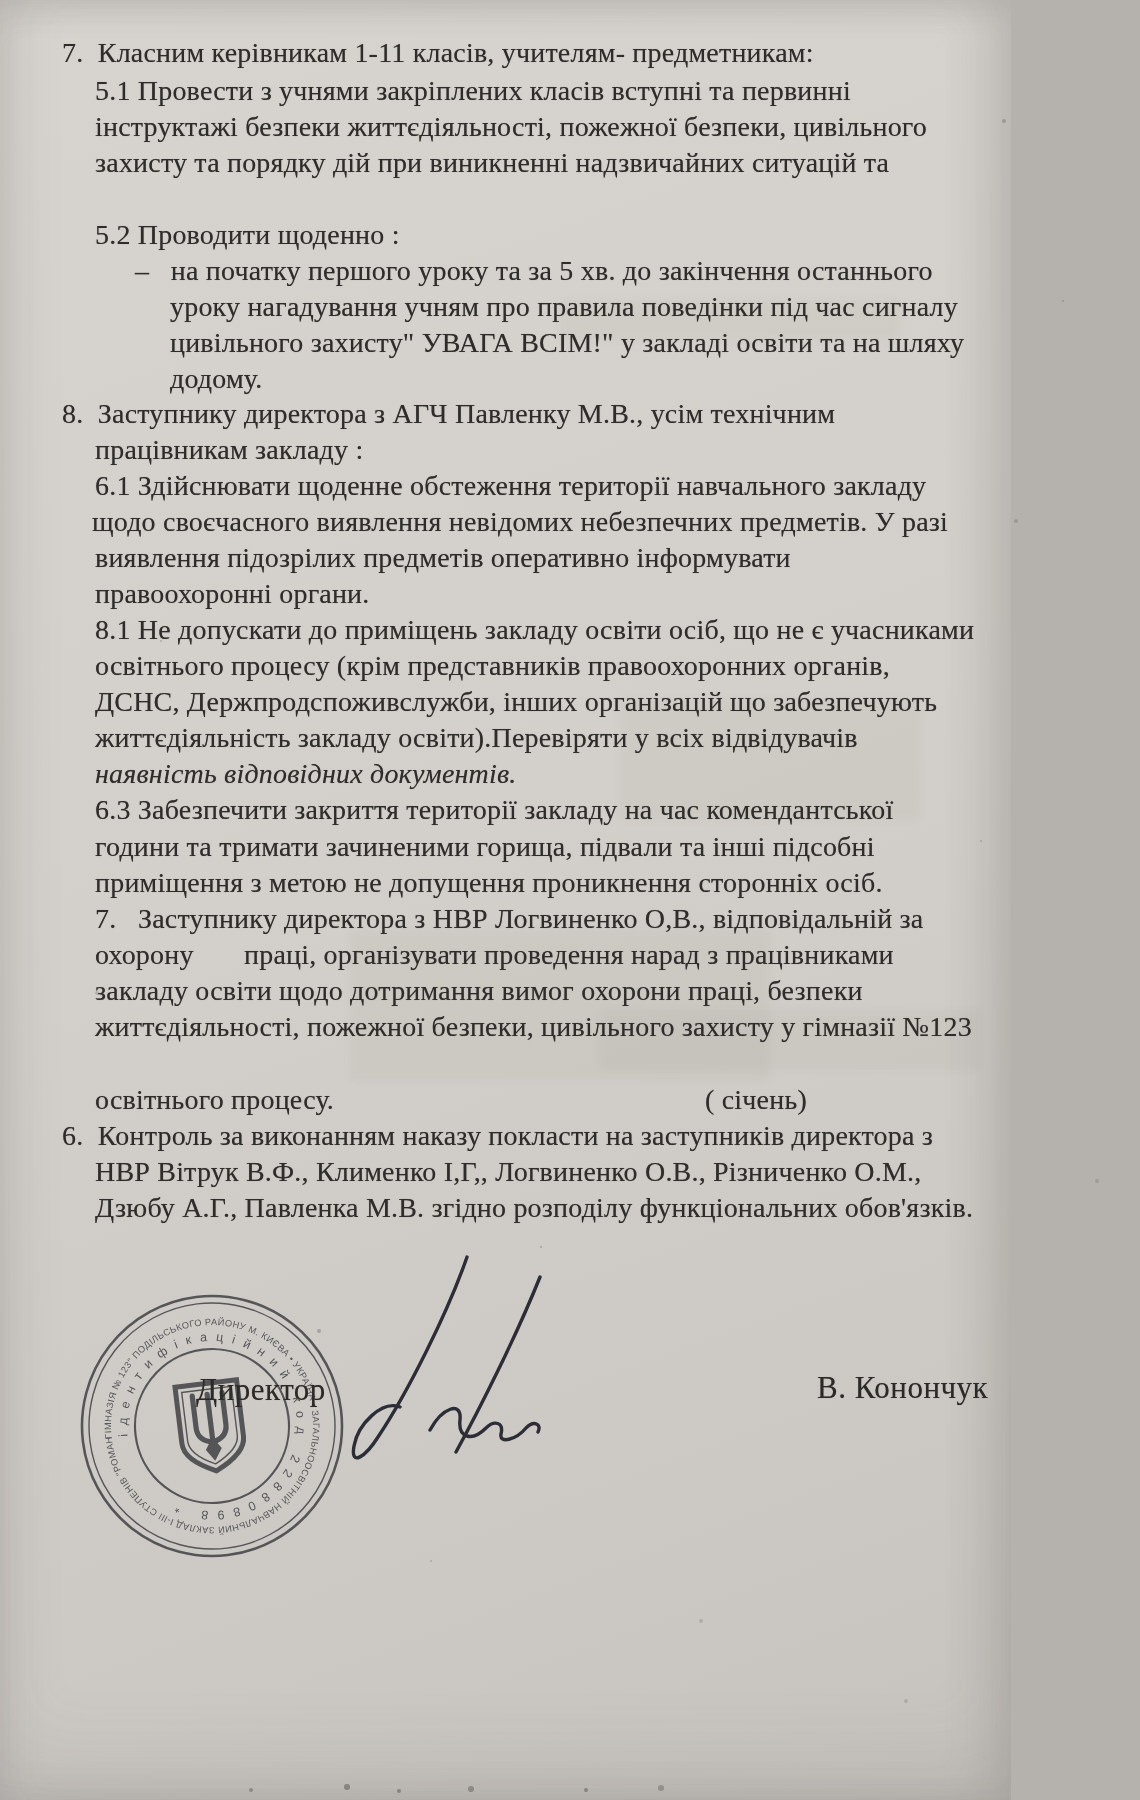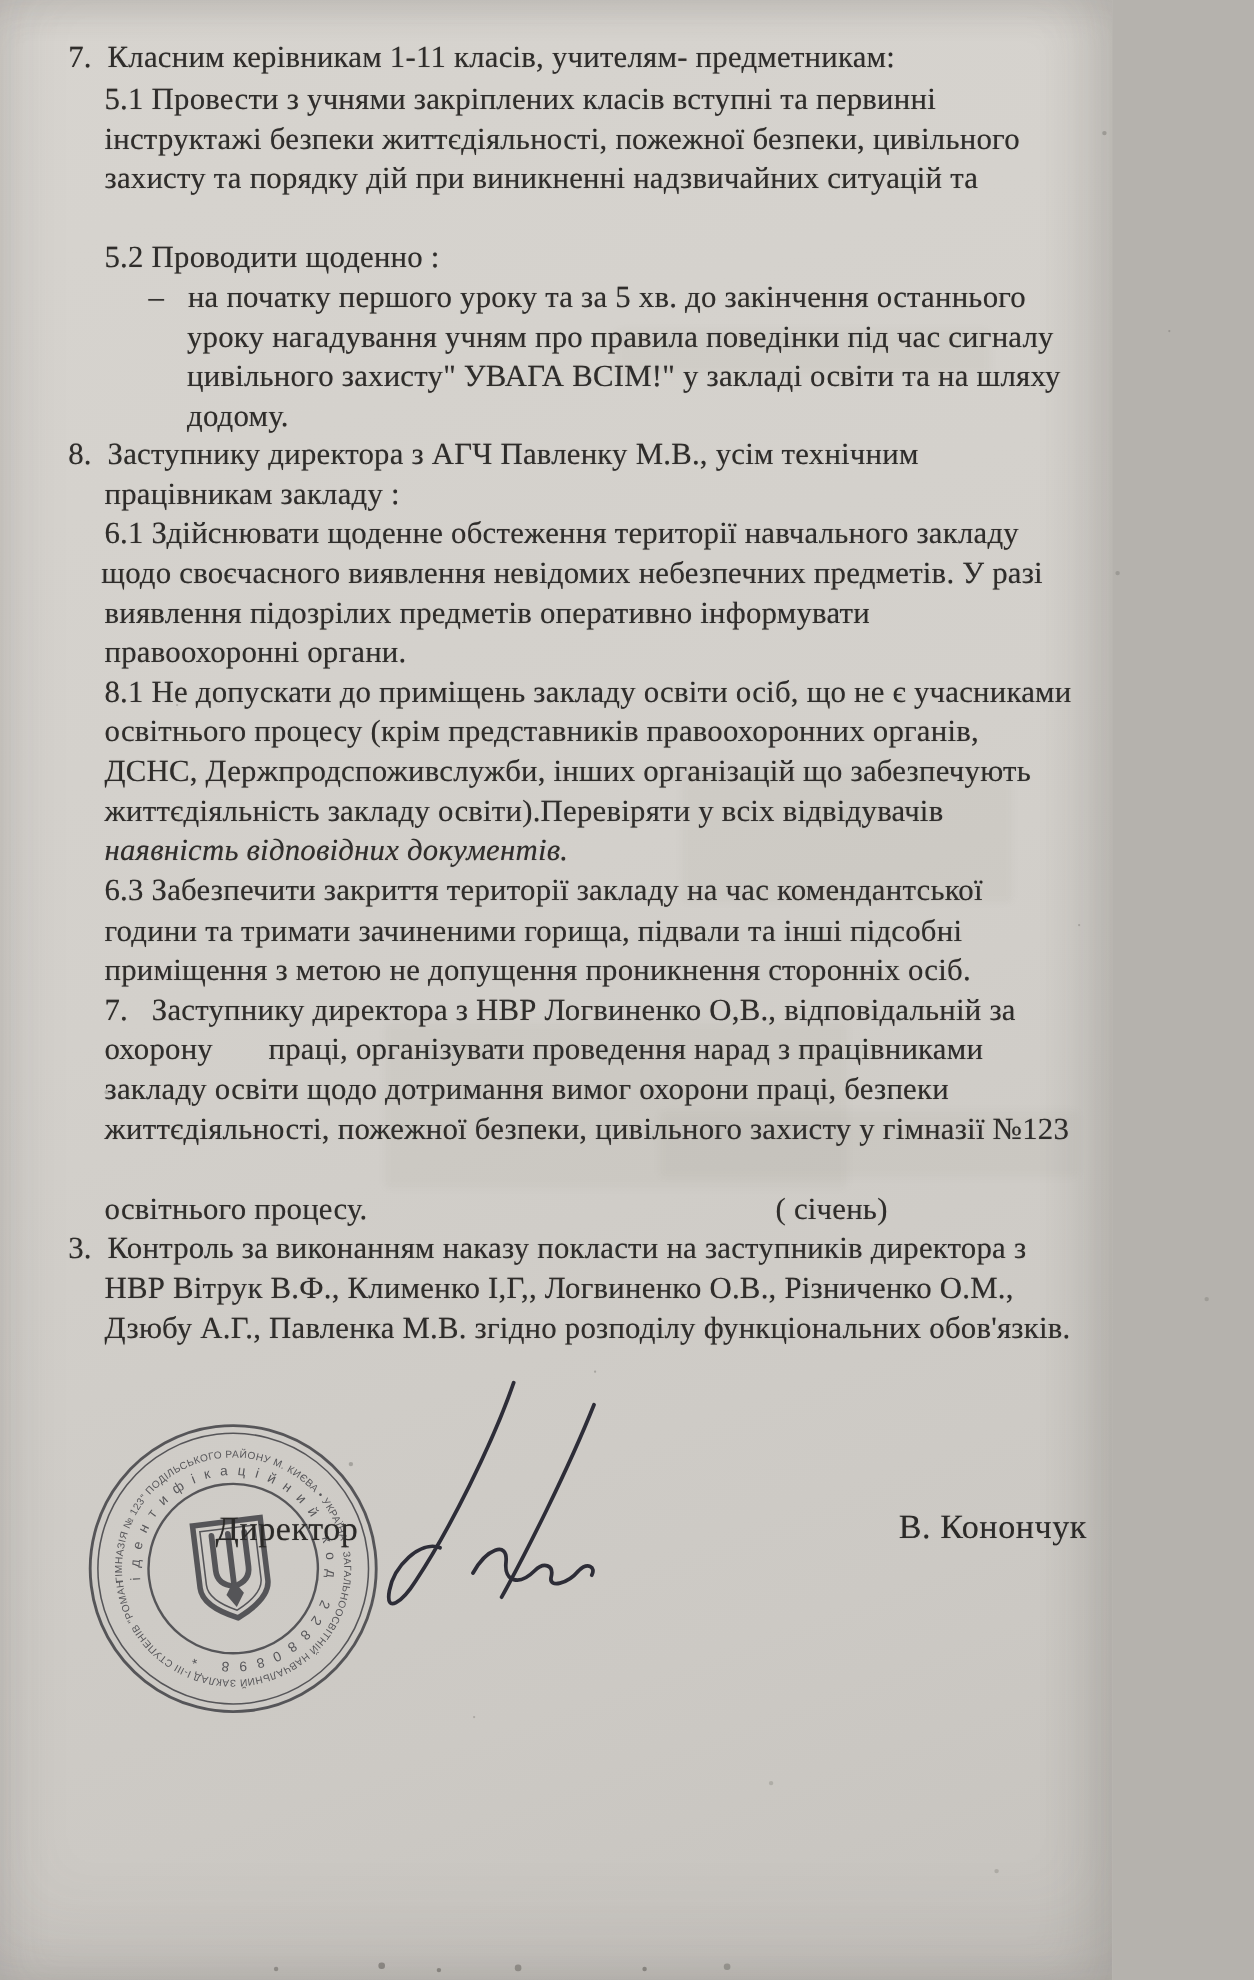--- a/index.html
+++ b/index.html
@@ -83,21 +83,21 @@
   <div class="ln" style="left:95px;top:759px;font-style:italic;">наявність відповідних документів.</div>
   <div class="ln" style="left:95px;top:795px;">6.3 Забезпечити закриття території закладу на час комендантської</div>
   <div class="ln" style="left:95px;top:832px;">години та тримати зачиненими горища, підвали та інші підсобні</div>
   <div class="ln" style="left:95px;top:868px;">приміщення з метою не допущення проникнення сторонніх осіб.</div>
   <div class="ln" style="left:95px;top:904px;">7.   Заступнику директора з НВР Логвиненко О,В., відповідальній за</div>
   <div class="ln" style="left:95px;top:940px;">охорону       праці, організувати проведення нарад з працівниками</div>
   <div class="ln" style="left:95px;top:976px;">закладу освіти щодо дотримання вимог охорони праці, безпеки</div>
   <div class="ln" style="left:95px;top:1012px;">життєдіяльності, пожежної безпеки, цивільного захисту у гімназії №123</div>
   <div class="ln" style="left:95px;top:1085px;">освітнього процесу.</div>
   <div class="ln" style="left:705px;top:1085px;">( січень)</div>
-  <div class="ln" style="left:62px;top:1121px;">3.  Контроль за виконанням наказу покласти на заступників директора з</div>
+  <div class="ln" style="left:62px;top:1121px;">6.  Контроль за виконанням наказу покласти на заступників директора з</div>
   <div class="ln" style="left:95px;top:1157px;">НВР Вітрук В.Ф., Клименко І,Г,, Логвиненко О.В., Різниченко О.М.,</div>
   <div class="ln" style="left:95px;top:1193px;">Дзюбу А.Г., Павленка М.В. згідно розподілу функціональних обов'язків.</div>
 
   <svg class="stamp-svg" viewBox="0 0 272 272">
     <g class="stamp-ink">
       <circle cx="136" cy="136" r="130" fill="none" stroke="#3b3b40" stroke-width="2.6"></circle>
       <circle cx="136" cy="136" r="123" fill="none" stroke="#3b3b40" stroke-width="1.4"></circle>
       <circle cx="136" cy="136" r="77" fill="none" stroke="#3b3b40" stroke-width="2.2"></circle>
       <defs>
         <path id="ringPath" d="M 35,136 A 101,101 0 0 1 237,136 A 101,101 0 0 1 35,136"></path>

